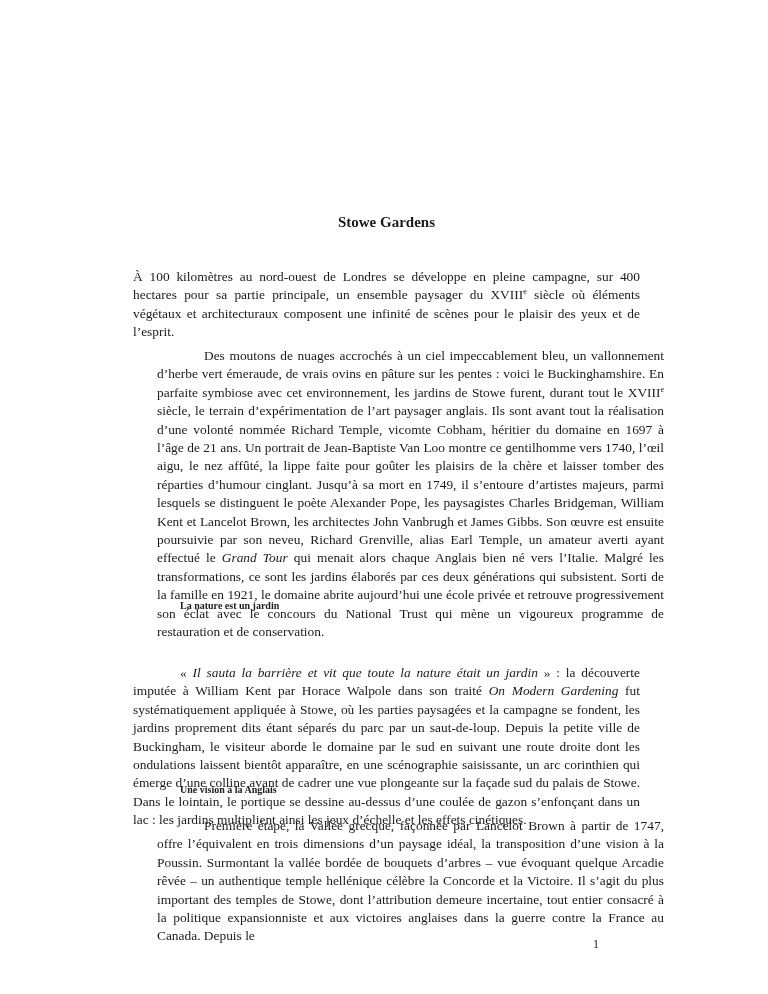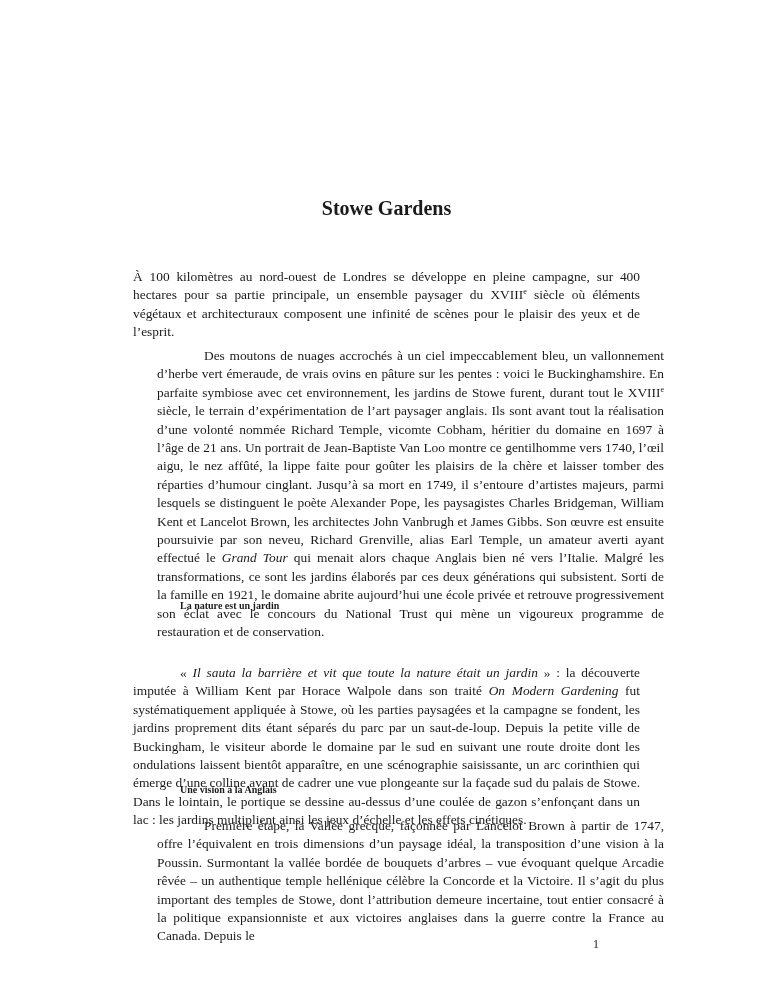--- a/index.html
+++ b/index.html
@@ -1,20 +1,20 @@
 <!DOCTYPE html>
 <html><head>
 <meta charset="utf-8">
 <style>
   html, body { margin: 0; padding: 0; background: #ffffff; }
   body { width: 768px; height: 994px; position: relative; overflow: hidden;
          font-family: "Liberation Serif", "DejaVu Serif", serif; color: #1a1a1a; }
   .page { position: absolute; left: 133px; top: 0; width: 507px; }
-  .title { position: absolute; top: 197px; left: 0; width: 507px; text-align: center;
-           font-weight: bold; font-size: 20px; line-height: 22px; }
+  .title { position: absolute; top: 211px; left: 0; width: 507px; text-align: center;
+           font-weight: bold; font-size: 15px; line-height: 22px; }
   .lead { position: absolute; top: 268px; left: 0; width: 507px; font-weight: normal;
           font-size: 13.4px; line-height: 18.4px; text-align: justify; }
   .para { position: absolute; left: 0; width: 507px; font-size: 13.4px; line-height: 18.4px;
           text-align: justify; text-indent: 47px; margin: 0; }
   .heading { position: absolute; left: 47px; font-weight: bold; font-size: 10px; line-height: 18px; }
   sup { font-size: 8px; line-height: 0; vertical-align: 5px; }
   .pagenum { position: absolute; top: 937px; left: 593px; font-size: 12px; }
   p1, .p1 { top: 347px; margin-left: 24px; }
   .p2 { top: 664px; }
   .p3 { top: 817px; margin-left: 24px; }

